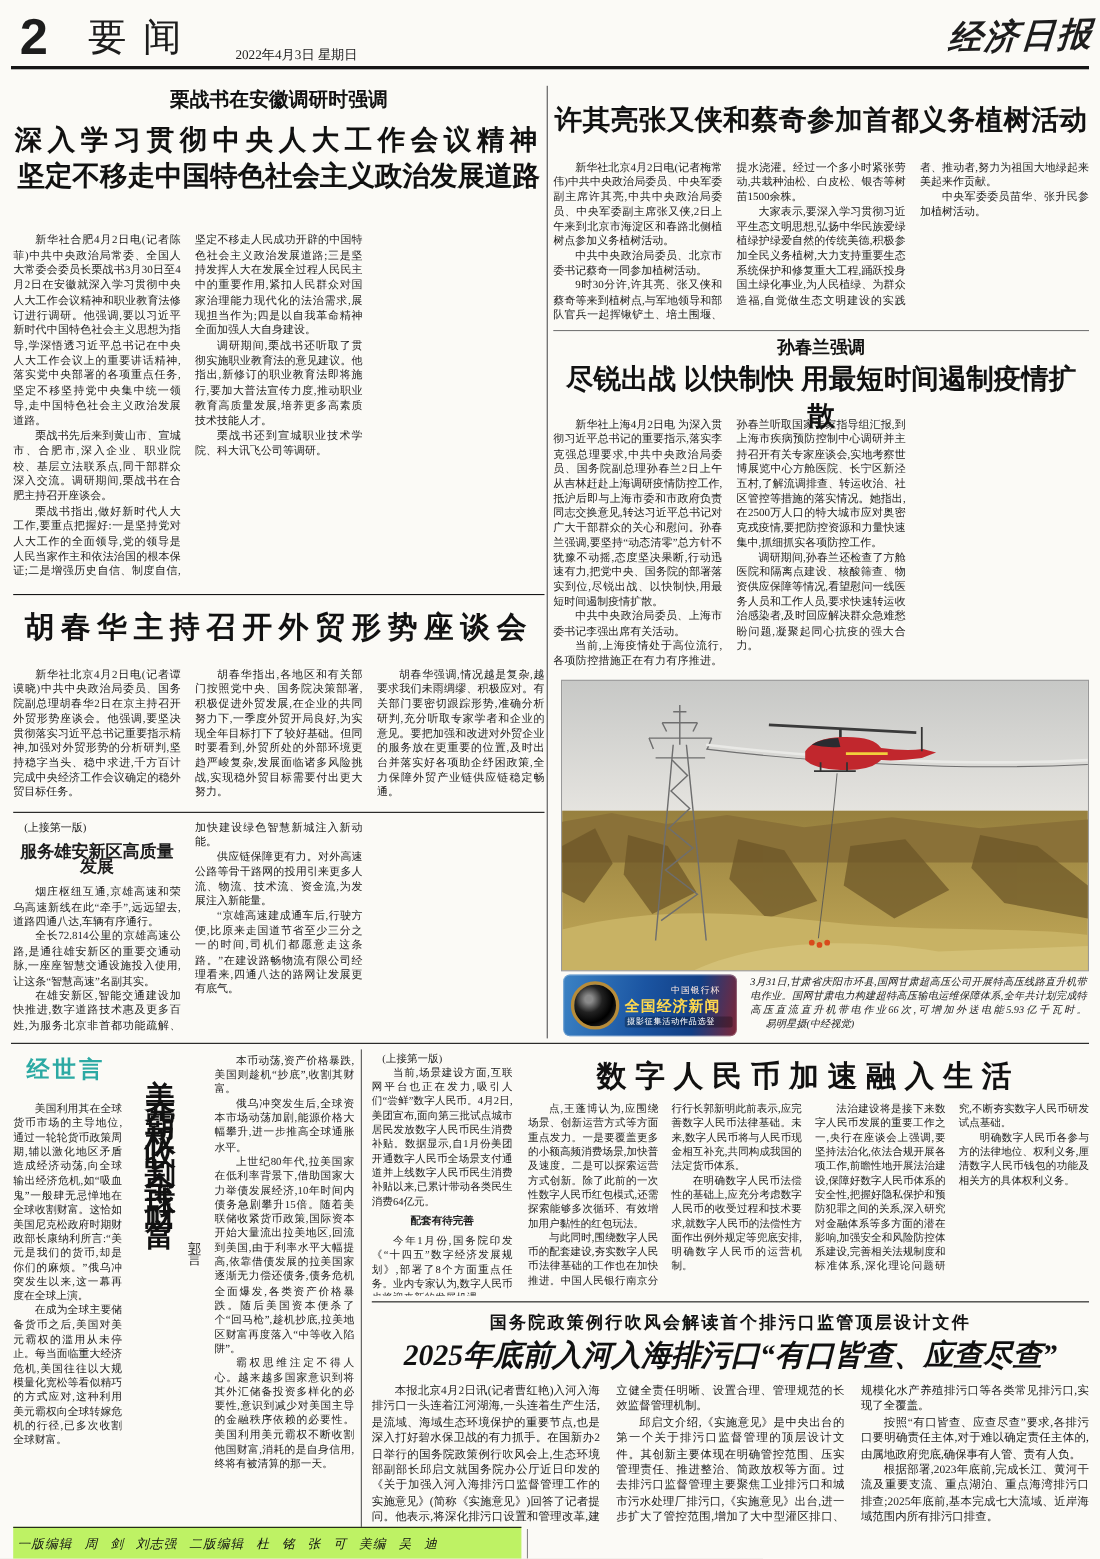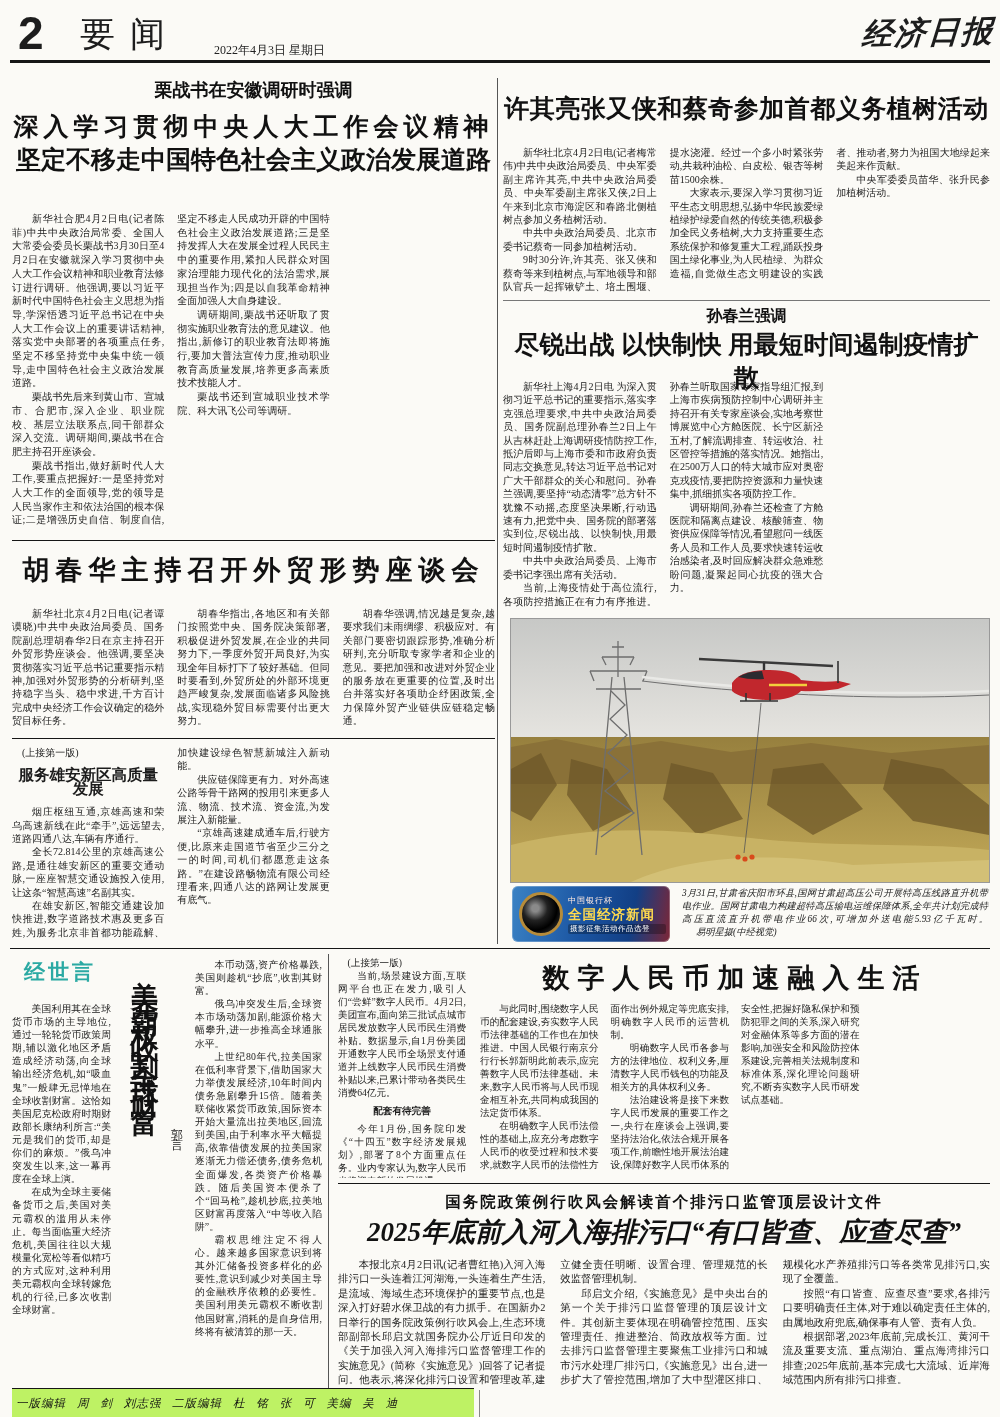--- a/index.html
+++ b/index.html
@@ -24,21 +24,21 @@
   .photo-frame{border:1px solid #999;background:#ddd;}
   .caption{font-size:9.3px;line-height:13px;font-style:italic;text-align:justify;color:#222;}
   .credit{margin-left:1.5em;white-space:nowrap;}
   .badge{display:flex;align-items:center;border-radius:6px;
          background:linear-gradient(100deg,#3b82c4 0%,#1b55a2 45%,#123f85 75%,#7e2636 100%);
          box-shadow:inset 0 0 0 1px rgba(255,255,255,.25);}
   .lens{width:38px;height:38px;border-radius:50%;margin:6px 5px 6px 7px;flex:none;
         background:radial-gradient(circle at 35% 35%,#8a8a8a 0 10%,#222 35%,#000 62%,#4a4a4a 100%);
         border:3px solid #b78c3a;}
   .badge-text{flex:1;min-width:0;padding-right:4px;}
-  .b1{font-size:8px;color:#ffe9e0;letter-spacing:1px;}
+  .b1{font-size:8px;color:#ffe9e0;letter-spacing:1px;margin-left:42px;}
   .b2{font-size:13.5px;font-weight:900;color:#ffd94e;letter-spacing:1px;font-family:"Liberation Sans",sans-serif;}
   .b3{font-size:7.5px;color:#fff;background:rgba(0,0,0,.28);border-radius:2px;padding:0 2px;letter-spacing:0.5px;}
   
   .jsy-label{font-size:21px;font-weight:900;color:#2ba9a3;letter-spacing:3px;font-family:"Liberation Sans",sans-serif;}
   .vert-hl{writing-mode:vertical-rl;font-size:28px;font-weight:900;letter-spacing:14px;color:#111;
            font-family:"Liberation Serif",serif;}
   .vert-author{writing-mode:vertical-rl;font-size:12px;letter-spacing:10px;color:#222;}
   .subhead{font-weight:700;text-align:center;text-indent:0 !important;margin:5px 0 !important;}
   .footer-line{font-size:11.5px;letter-spacing:1px;word-spacing:7px;font-style:italic;color:#111;}
 </style>
@@ -199,24 +199,25 @@
 
   <div class="abs body-txt" style="left:338px;top:956px;width:128px;height:222px;font-size:9.6px;line-height:13px;overflow:hidden;">
     <p class="cont-mark" style="text-indent:1em;">(上接第一版)</p>
     <p>当前,场景建设方面,互联网平台也正在发力,吸引人们“尝鲜”数字人民币。4月2日,美团宣布,面向第三批试点城市居民发放数字人民币民生消费补贴。数据显示,自1月份美团开通数字人民币全场景支付通道并上线数字人民币民生消费补贴以来,已累计带动各类民生消费64亿元。</p>
     <p class="subhead">配套有待完善</p>
     <p>今年1月份,国务院印发《“十四五”数字经济发展规划》,部署了8个方面重点任务。业内专家认为,数字人民币也将迎来新的发展机遇。</p>
 
   </div>
   <div class="abs center hl" style="left:480px;top:960px;width:510px;font-size:27px;letter-spacing:8px;">数字人民币加速融入生活</div>
   <div class="abs body-txt colflow" style="left:480px;top:1002px;width:510px;height:176px;columns:4;column-gap:12px;font-size:9.6px;line-height:13px;">
+    <p>点,王蓬博认为,应围绕场景、创新运营方式等方面重点发力。一是要覆盖更多的小额高频消费场景,加快普及速度。二是可以探索运营方式创新。除了此前的一次性数字人民币红包模式,还需探索能够多次循环、有效增加用户黏性的红包玩法。</p>
     <p>与此同时,围绕数字人民币的配套建设,夯实数字人民币法律基础的工作也在加快推进。中国人民银行南京分行行长郭新明此前表示,应完善数字人民币法律基础。未来,数字人民币将与人民币现金相互补充,共同构成我国的法定货币体系。</p>
     <p>在明确数字人民币法偿性的基础上,应充分考虑数字人民币的收受过程和技术要求,就数字人民币的法偿性方面作出例外规定等兜底安排,明确数字人民币的运营机制。</p>
+    <p>法治建设将是接下来数字人民币发展的重要工作之一,央行在座谈会上强调,要坚持法治化,依法合规开展各项工作,前瞻性地开展法治建设,保障好数字人民币体系的安全性,把握好隐私保护和预防犯罪之间的关系,深入研究对金融体系等多方面的潜在影响,加强安全和风险防控体系建设,完善相关法规制度和标准体系,深化理论问题研究,不断夯实数字人民币研发试点基础。</p>
     <p>明确数字人民币各参与方的法律地位、权利义务,厘清数字人民币钱包的功能及相关方的具体权利义务。</p>
-    <p>法治建设将是接下来数字人民币发展的重要工作之一,央行在座谈会上强调,要坚持法治化,依法合规开展各项工作,前瞻性地开展法治建设,保障好数字人民币体系的安全性,把握好隐私保护和预防犯罪之间的关系,深入研究对金融体系等多方面的潜在影响,加强安全和风险防控体系建设,完善相关法规制度和标准体系,深化理论问题研究,不断夯实数字人民币研发试点基础。</p>
   </div>
 
   <div class="abs rule" style="left:338px;top:1183px;width:652px;height:1px;"></div>
 
   <div class="abs center kicker" style="left:338px;top:1192px;width:652px;font-size:15.5px;letter-spacing:2px;">国务院政策例行吹风会解读首个排污口监管顶层设计文件</div>
   <div class="abs center hl" style="left:338px;top:1214px;width:652px;font-size:27px;letter-spacing:0px;font-family:'Liberation Serif',serif;font-weight:900;font-style:italic;">2025年底前入河入海排污口“有口皆查、应查尽查”</div>
   <div class="abs body-txt colflow" style="left:338px;top:1258px;width:652px;height:156px;columns:3;column-gap:15px;font-size:10.4px;line-height:14.4px;">
     <p>本报北京4月2日讯(记者曹红艳)入河入海排污口一头连着江河湖海,一头连着生产生活,是流域、海域生态环境保护的重要节点,也是深入打好碧水保卫战的有力抓手。在国新办2日举行的国务院政策例行吹风会上,生态环境部副部长邱启文就国务院办公厅近日印发的《关于加强入河入海排污口监督管理工作的实施意见》(简称《实施意见》)回答了记者提问。他表示,将深化排污口设置和管理改革,建立健全责任明晰、设置合理、管理规范的长效监督管理机制。</p>
     <p>邱启文介绍,《实施意见》是中央出台的第一个关于排污口监督管理的顶层设计文件。其创新主要体现在明确管控范围、压实管理责任、推进整治、简政放权等方面。过去排污口监督管理主要聚焦工业排污口和城市污水处理厂排污口,《实施意见》出台,进一步扩大了管控范围,增加了大中型灌区排口、规模化水产养殖排污口等各类常见排污口,实现了全覆盖。</p>
     <p>按照“有口皆查、应查尽查”要求,各排污口要明确责任主体,对于难以确定责任主体的,由属地政府兜底,确保事有人管、责有人负。</p>

